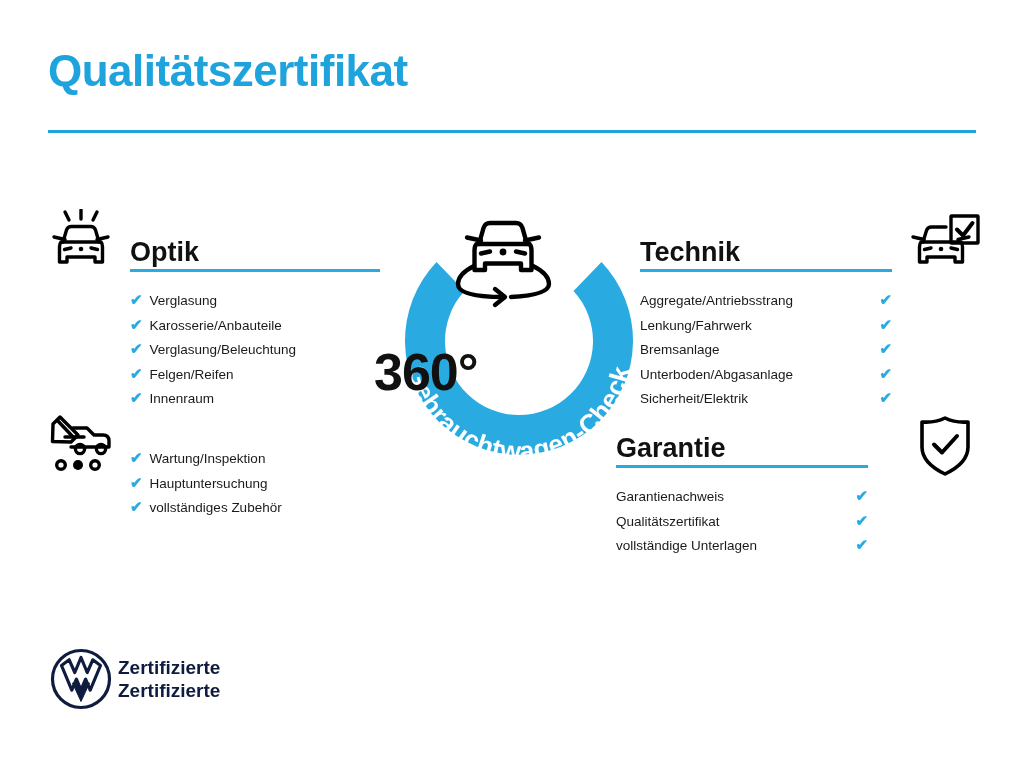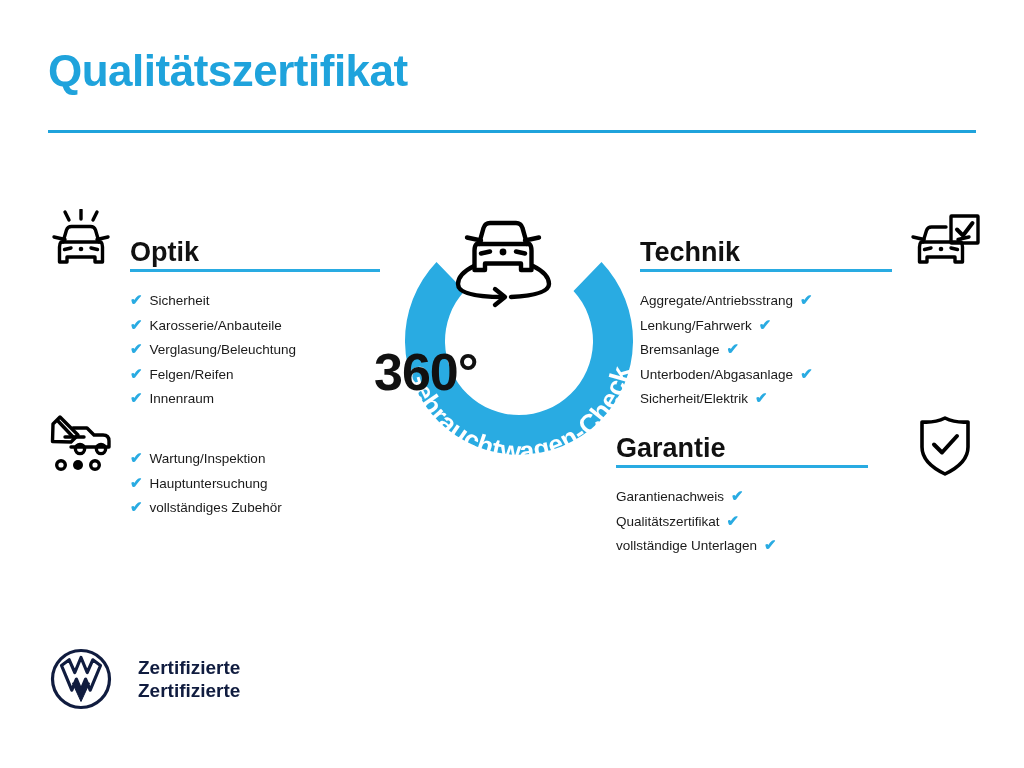--- a/index.html
+++ b/index.html
@@ -84,21 +84,21 @@
     line-height: 23.5px;
   }
 
   
   .block.left .block-title { text-align: left; }
   .block.left .block-list li { justify-content: flex-start; }
   .block.left .check { margin-right: 7px; }
 
   
   .block.right .block-title { text-align: left; }
-  .block.right .block-list li { justify-content: flex-start; }
+  .block.right .block-list li { justify-content: space-between; }
   .block.right .check { margin-left: 7px; }
 
   
   .block-optik    { left: 130px; top: 238px; width: 250px; }
   .block-wartung  { left: 130px; top: 434px; width: 250px; }
   .block-technik  { left: 640px; top: 238px; width: 252px; }
   .block-garantie { left: 616px; top: 434px; width: 252px; }
 
   
   .icon-box {
@@ -134,21 +134,21 @@
     transform: translateY(150px);
   }
 
   
   .footer-logo {
     position: absolute;
     left: 50px;
     top: 648px;
     display: flex;
     align-items: center;
-    gap: 26px;
+    gap: 6px;
   }
   .vw-mark { width: 62px; height: 62px; display: block; }
   .footer-text {
     font-size: 19px;
     font-weight: 700;
     line-height: 23px;
     color: #101c3f;
     white-space: nowrap;
   }
 </style>
@@ -239,21 +239,21 @@
   </div>
 
   <div class="block left block-optik">
     <div class="block-head">
       <div class="block-title">Optik</div>
       <div class="block-rule"></div>
     </div>
     <ul class="block-list">
       <li>
           <span class="check">✔</span>
-          <span>Sicherheit</span>
+          <span>Verglasung</span>
         </li>
       <li>
           <span class="check">✔</span>
           <span>Karosserie/Anbauteile</span>
         </li>
       <li>
           <span class="check">✔</span>
           <span>Verglasung/Beleuchtung</span>
         </li>
       <li>

